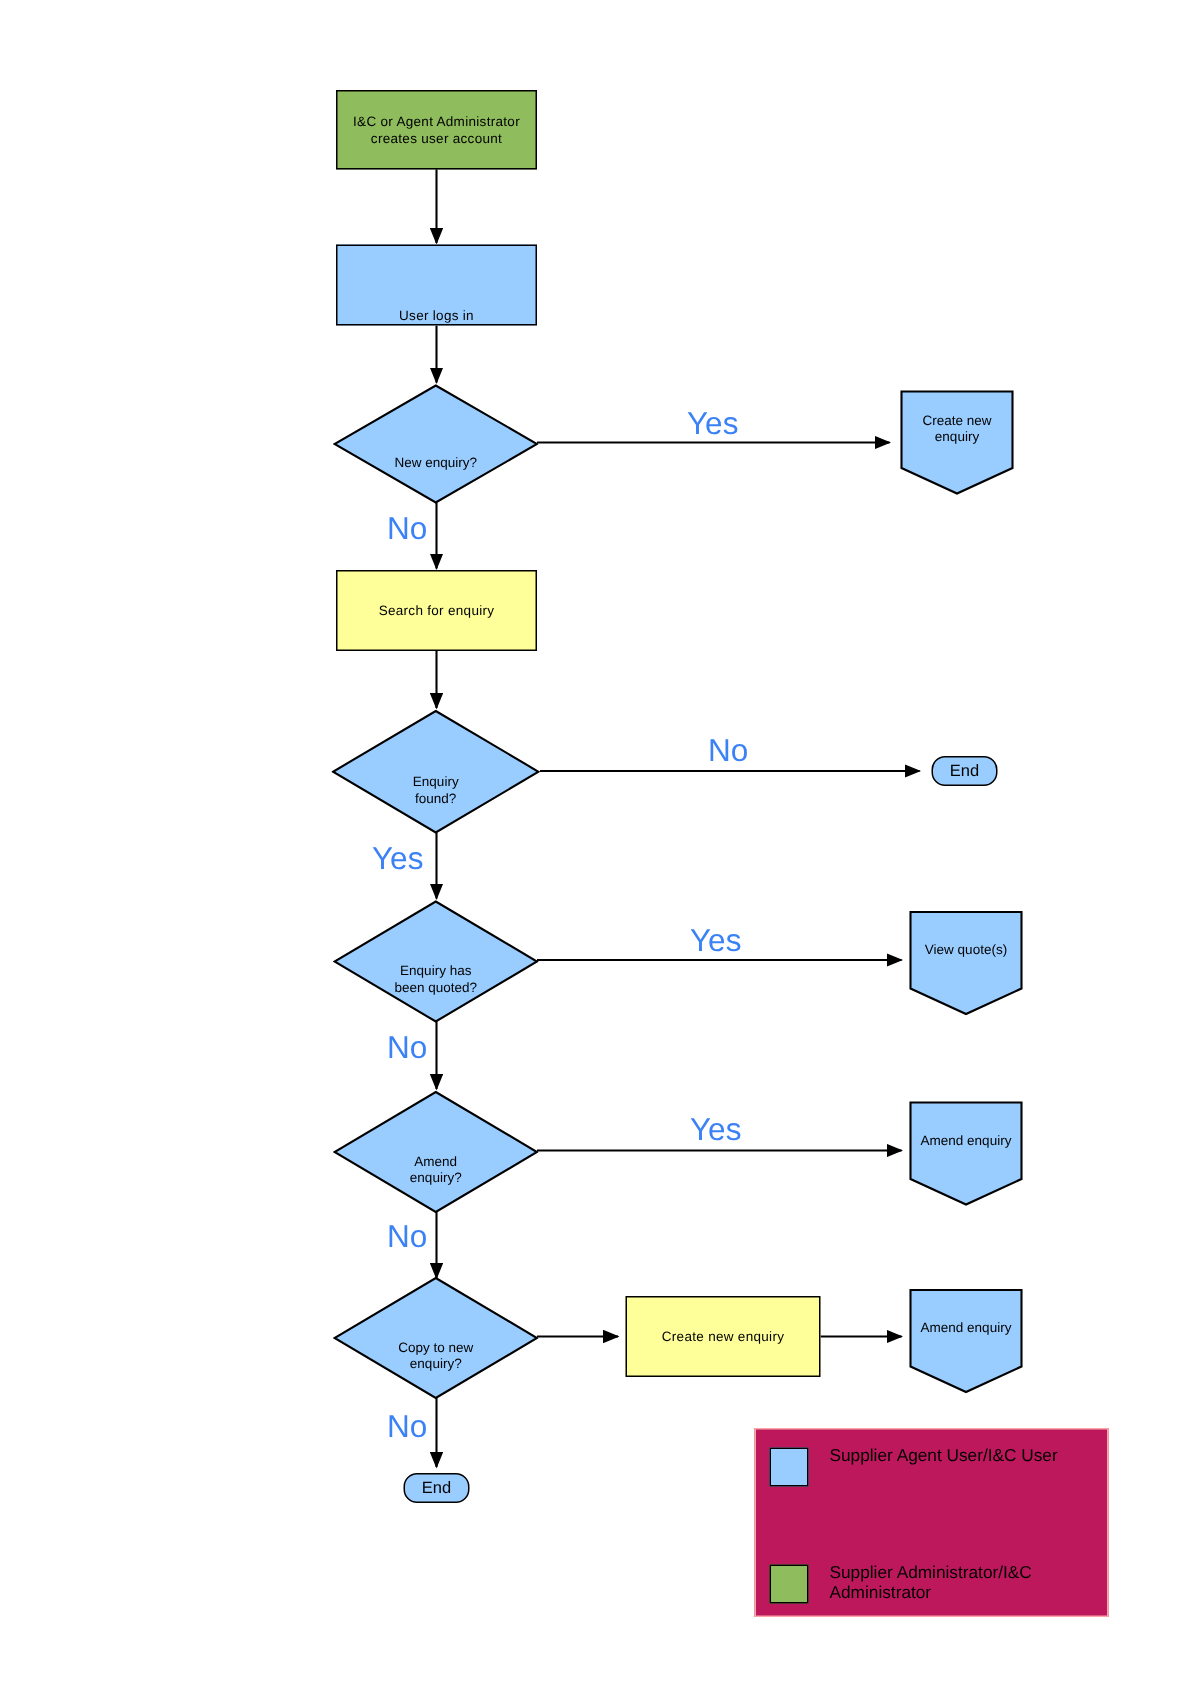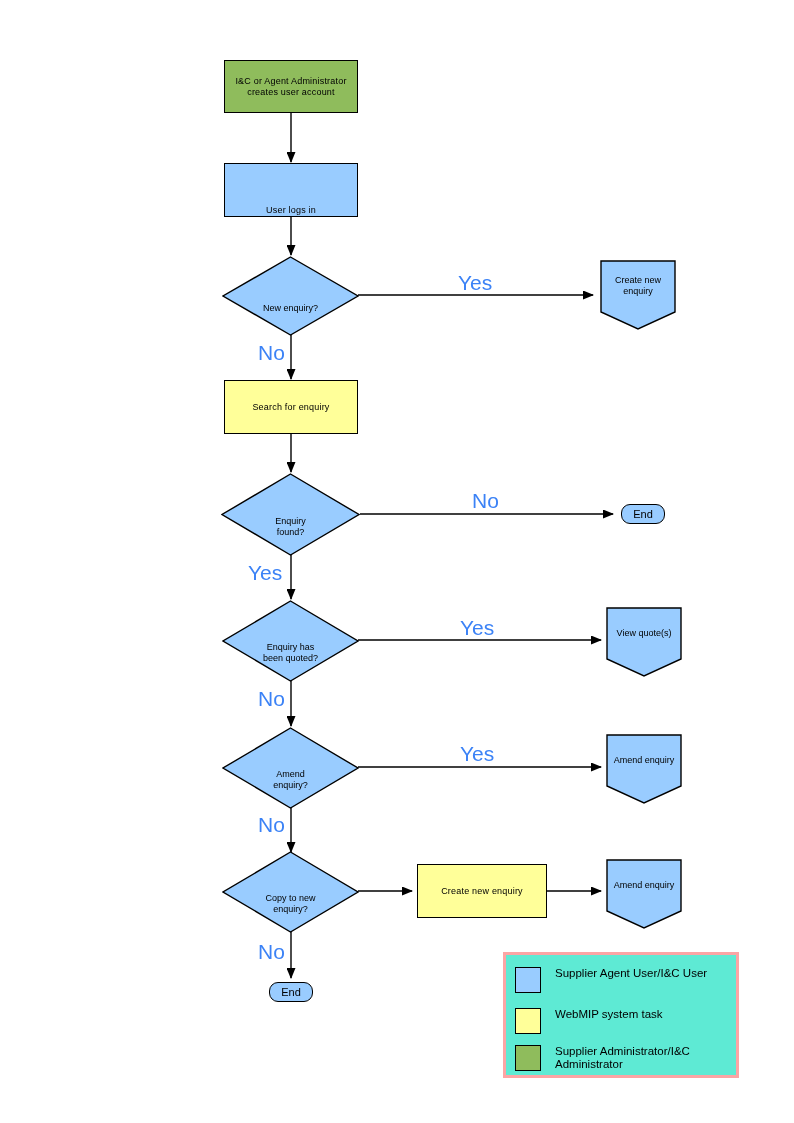--- a/index.html
+++ b/index.html
@@ -85,22 +85,22 @@
   }
   #edges {
     position: absolute;
     left: 0; top: 0;
     width: 794px; height: 1123px;
     pointer-events: none;
   }
   .legend {
     position: absolute;
     box-sizing: border-box;
-    border: 3px solid #fca5a5;
-    background: #5eead4;
+    border: 1px solid #fca5a5;
+    background: #be185d;
   }
   .legend-row {
     position: absolute;
     display: flex;
     align-items: flex-start;
   }
   .legend-swatch {
     width: 26px;
     height: 26px;
     border: 1px solid #000;
@@ -266,24 +266,20 @@
   <div class="edgelabel" style="left:460px; top:743px;">Yes</div>
   <div class="edgelabel" style="left:258px; top:814px;">No</div>
 
   <div class="edgelabel" style="left:258px; top:941px;">No</div>
 
   <div class="legend" style="left:503px; top:952px; width:236px; height:126px;">
     <div class="legend-row" style="left:9px; top:12px;">
       <span class="legend-swatch" style="background:#99CCFF;"></span>
       <span class="legend-label">Supplier Agent User/I&amp;C User</span>
     </div>
-    <div class="legend-row" style="left:9px; top:53px;">
-      <span class="legend-swatch" style="background:#FFFF99;"></span>
-      <span class="legend-label">WebMIP system task</span>
-    </div>
     <div class="legend-row" style="left:9px; top:90px;">
       <span class="legend-swatch" style="background:#8FBC5C;"></span>
       <span class="legend-label">Supplier Administrator/I&amp;C
 Administrator</span>
     </div>
   </div>
 
 </div>
 
 </body></html>

